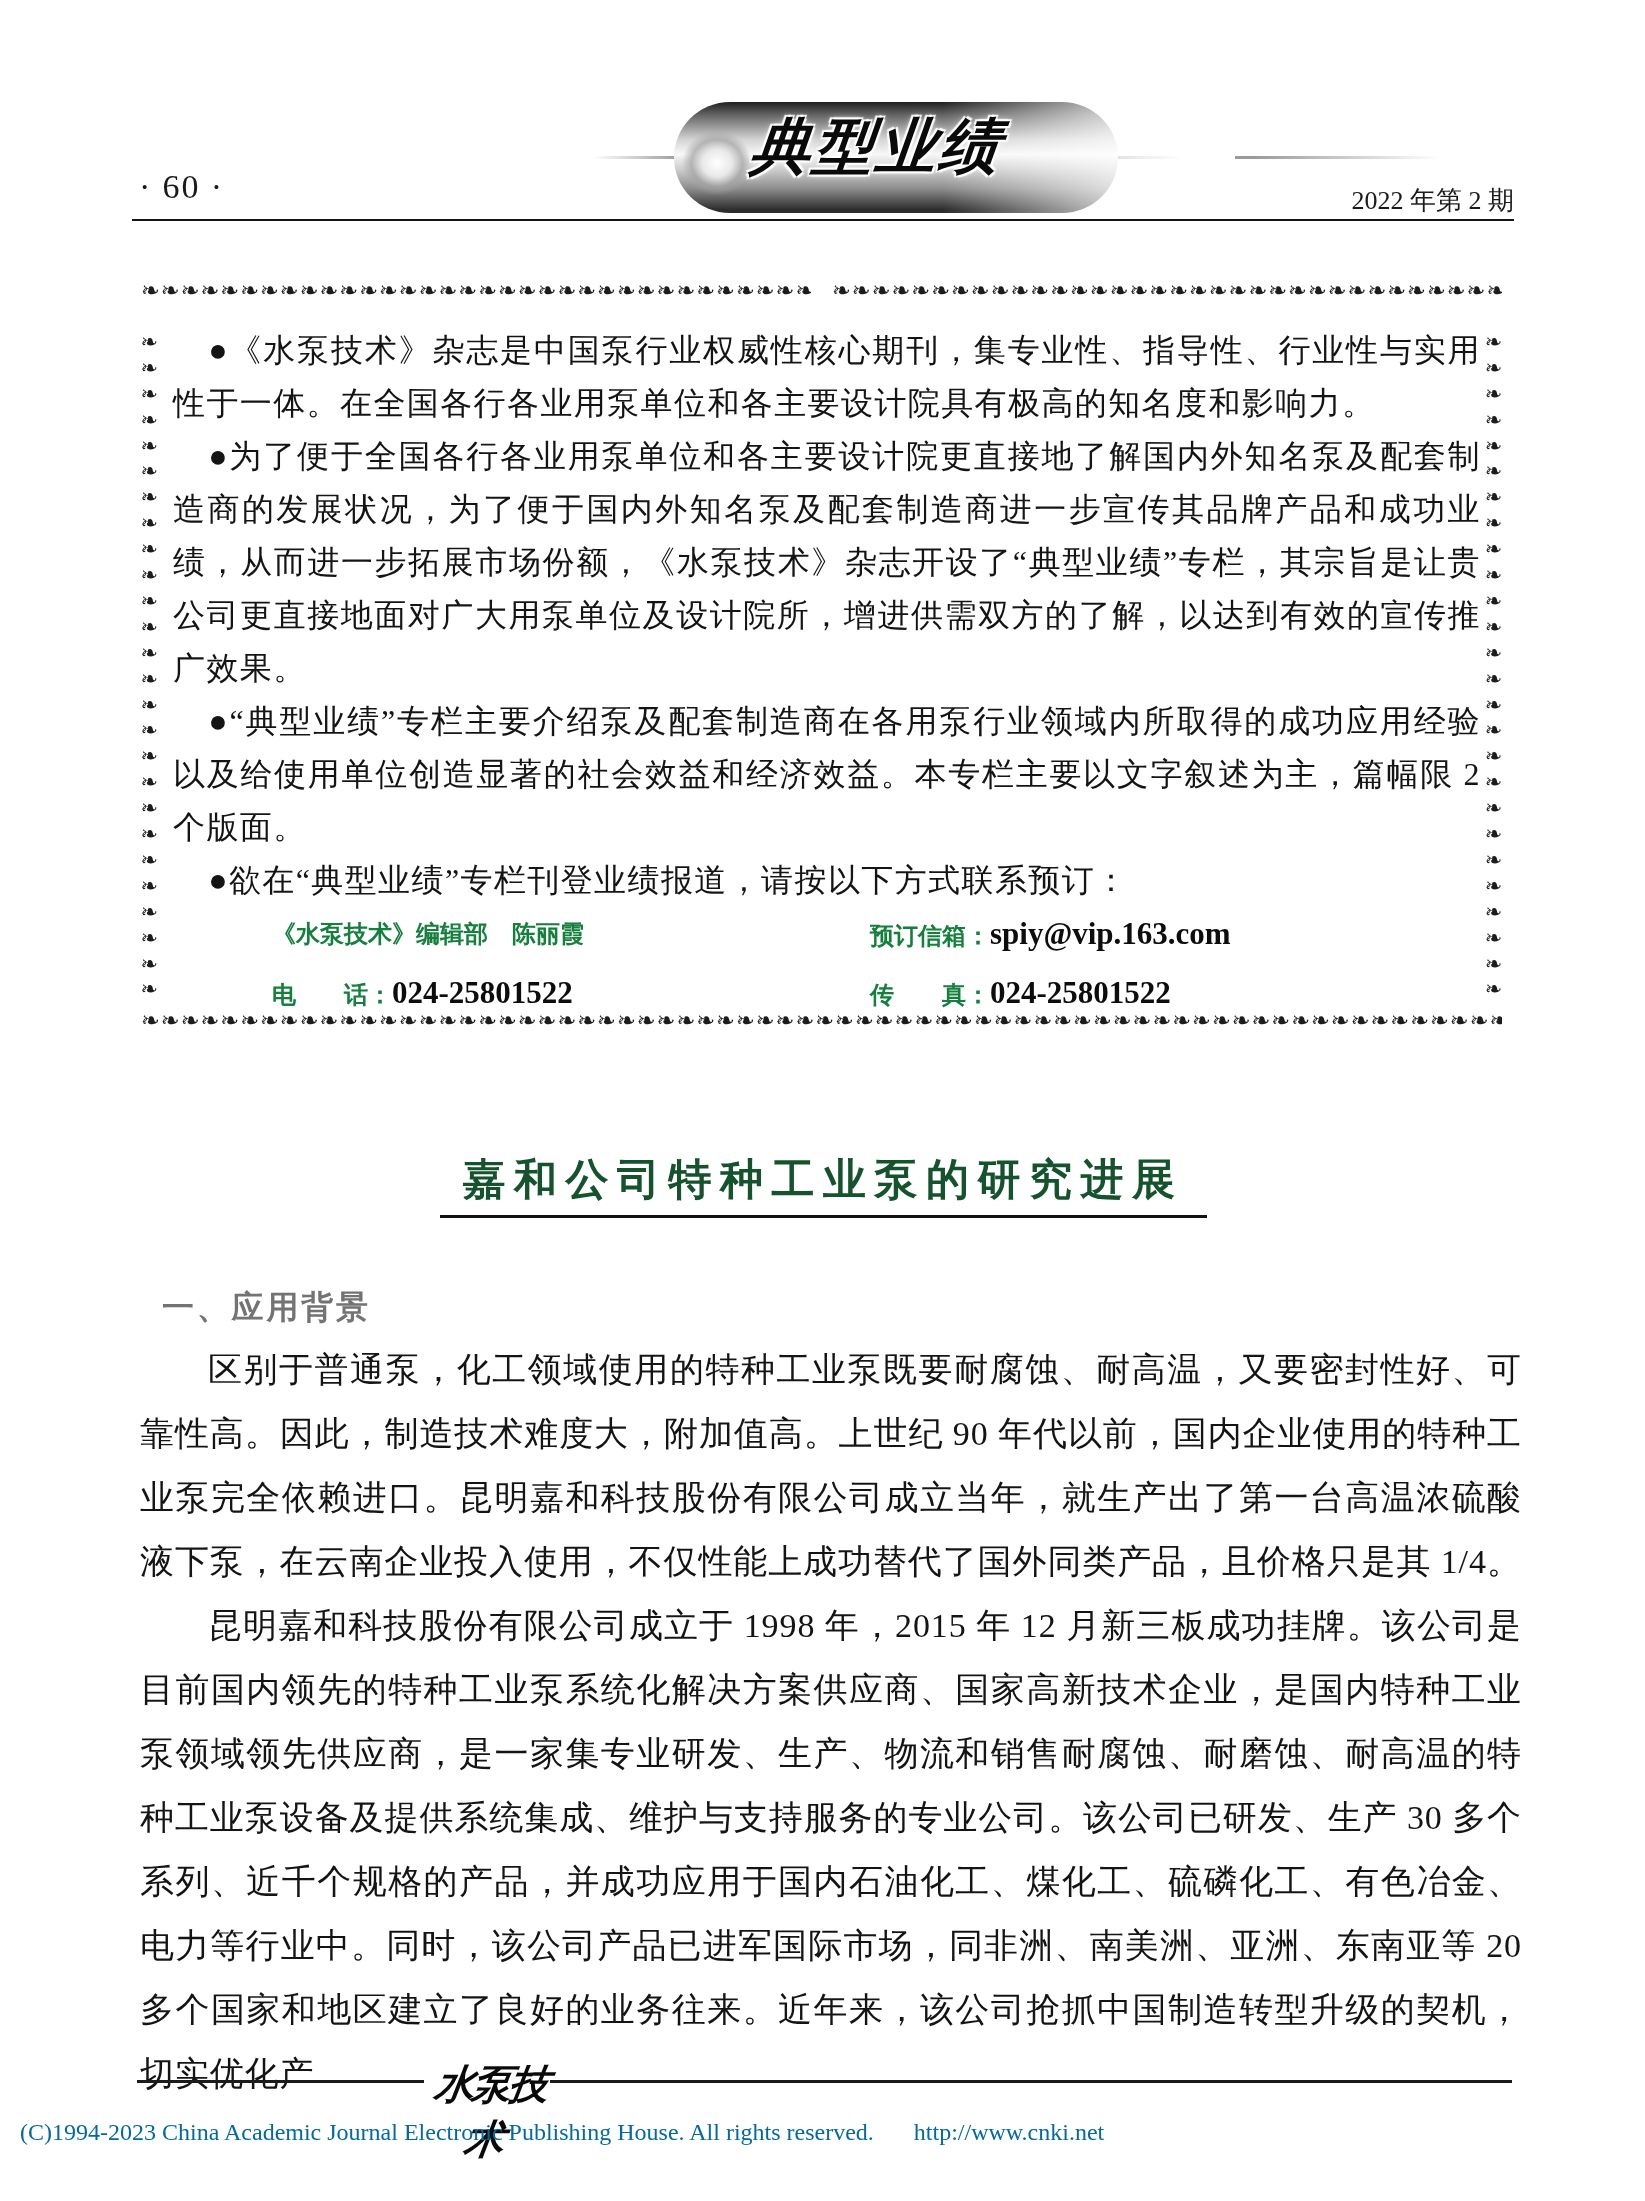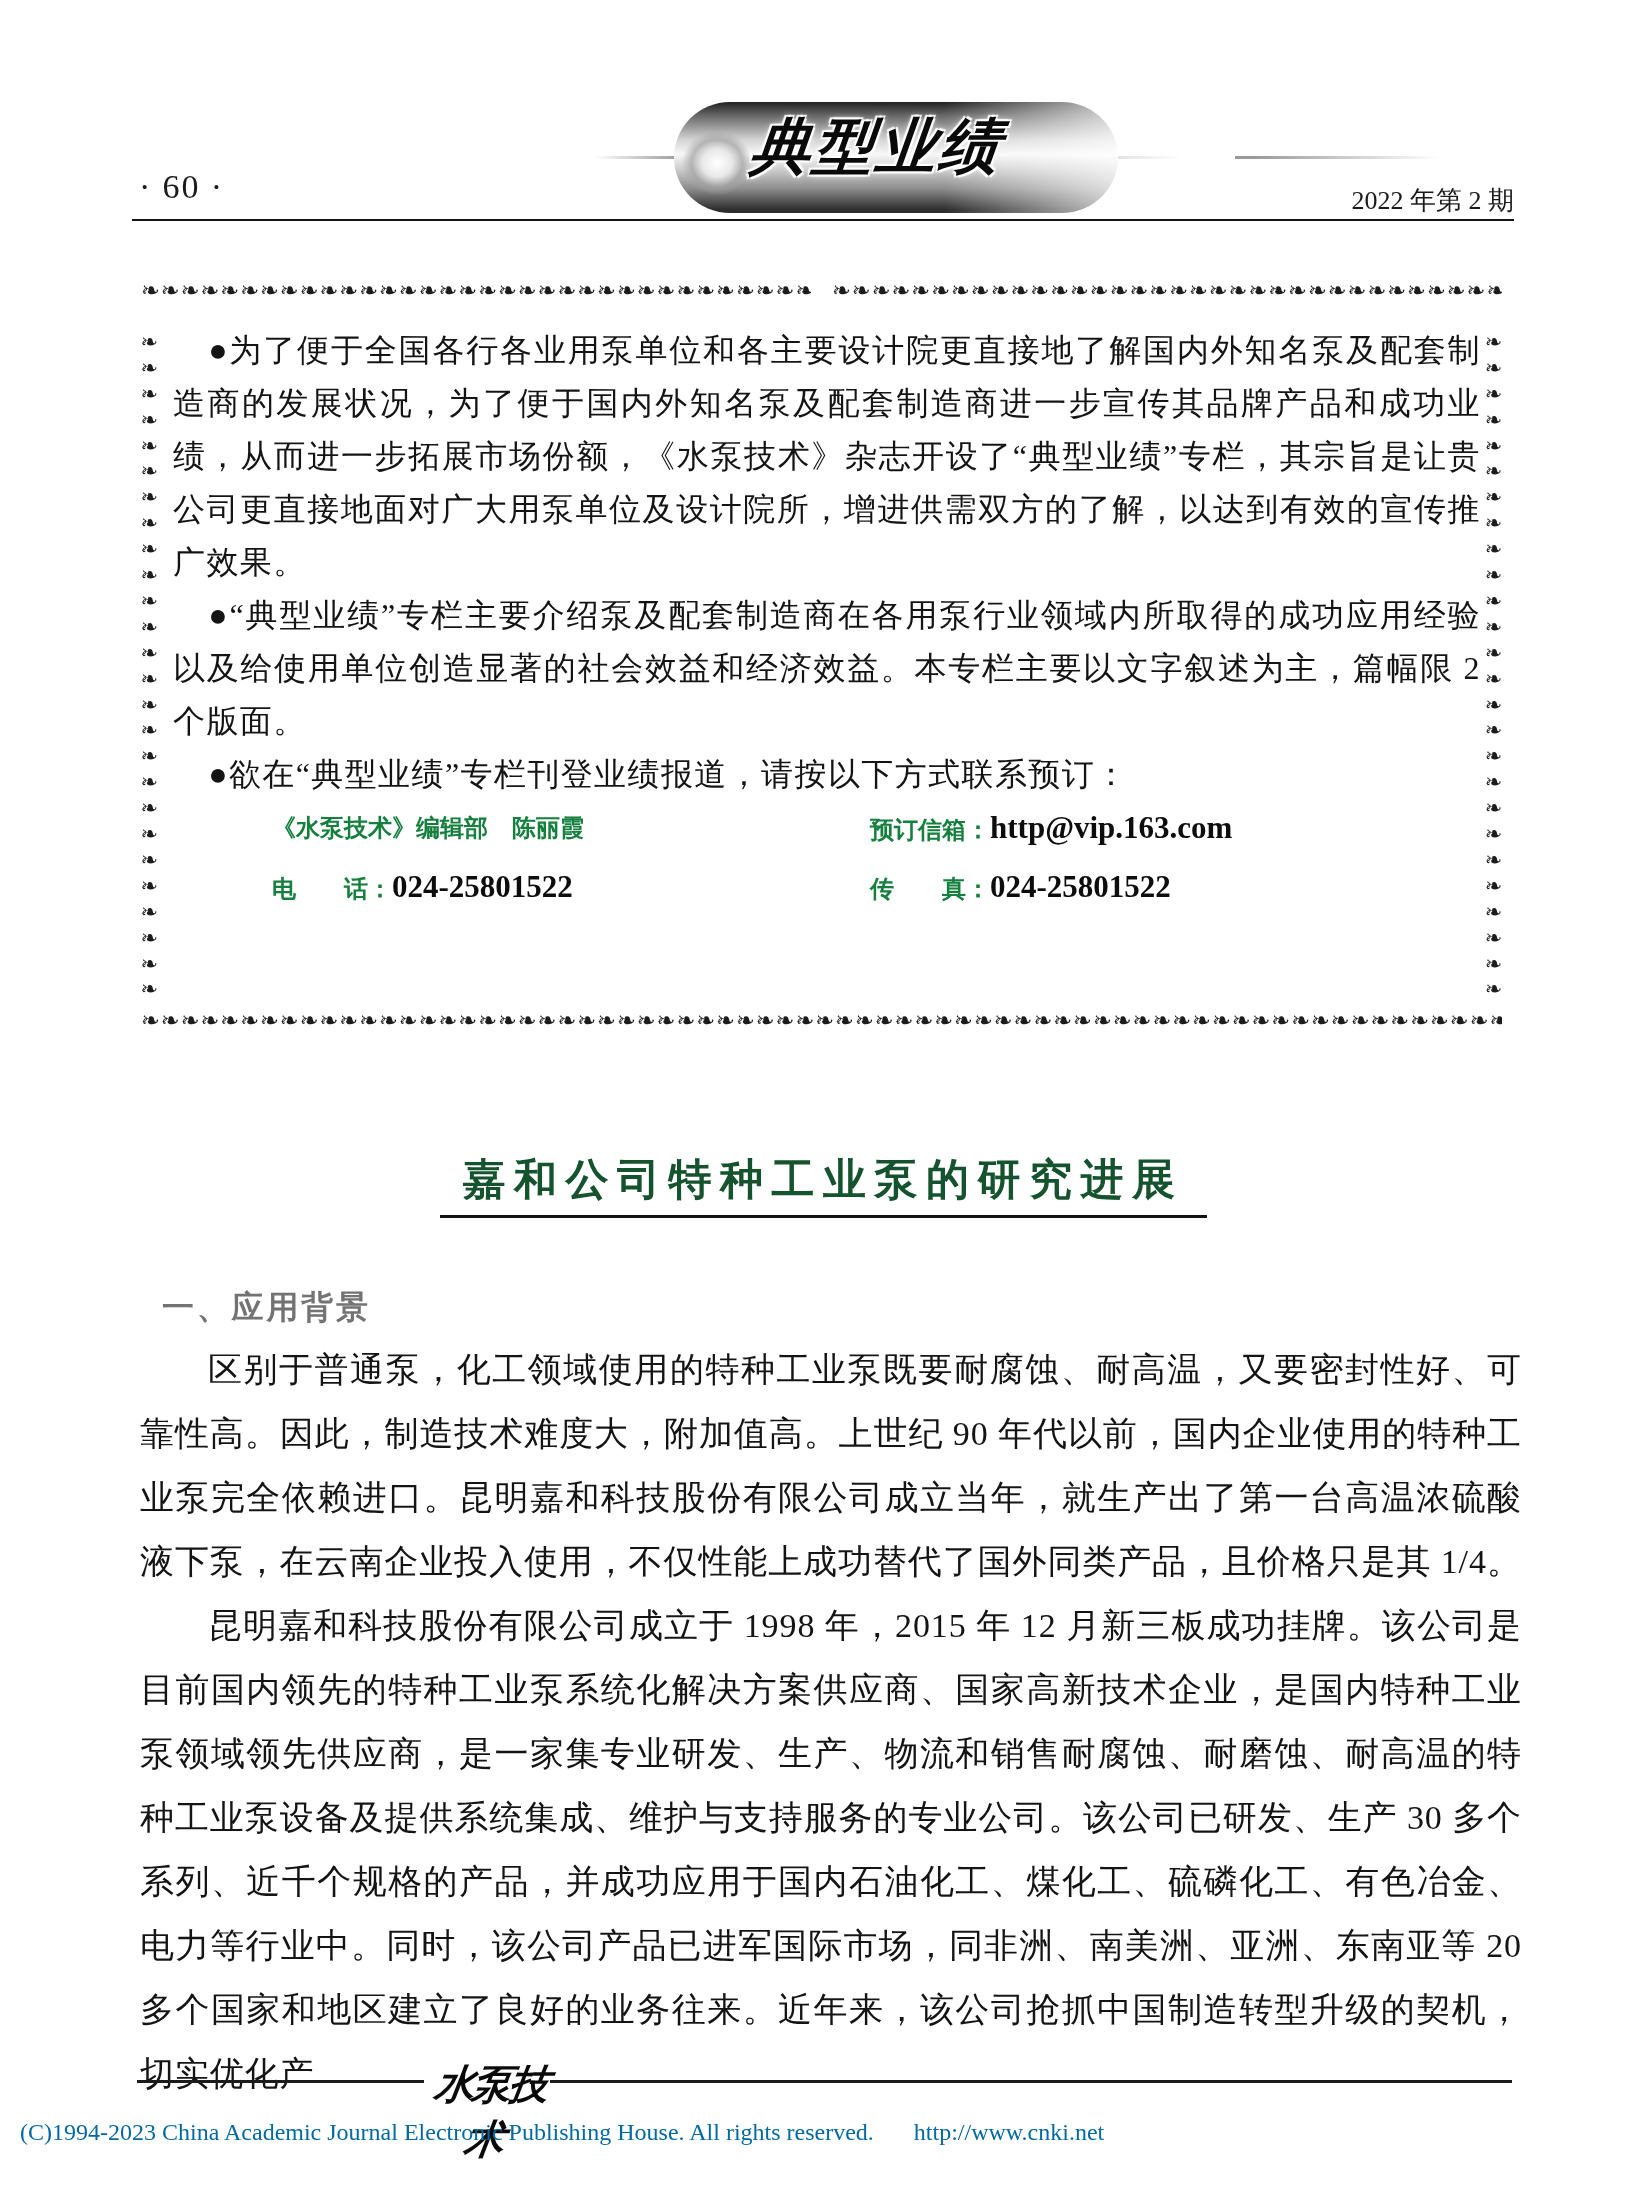--- a/index.html
+++ b/index.html
@@ -89,29 +89,30 @@
   <div class="decor-box">
     <div class="box-title-row">
       <div class="vine vine-h">❧❧❧❧❧❧❧❧❧❧❧❧❧❧❧❧❧❧❧❧❧❧❧❧❧❧❧❧❧❧❧❧❧❧❧❧❧❧❧❧❧❧❧❧❧❧❧❧❧❧❧❧❧❧❧❧❧❧❧❧❧❧❧❧❧❧❧❧❧❧❧❧❧❧❧❧❧❧❧❧❧❧❧❧❧❧❧❧❧❧❧❧❧❧❧❧❧❧❧❧❧❧❧❧❧❧❧❧❧❧❧❧❧❧❧❧❧❧❧❧❧❧❧❧❧❧❧❧❧❧❧❧❧❧❧❧❧❧❧❧❧❧❧❧❧❧❧❧❧❧❧❧❧❧❧❧❧❧❧❧❧❧❧❧❧❧❧❧❧❧❧❧❧❧❧❧❧❧❧❧❧❧❧❧❧❧❧❧❧❧❧❧❧❧❧❧❧❧❧❧❧❧❧❧❧❧❧❧❧❧❧❧❧❧❧❧❧❧❧❧</div>
       <div class="vine vine-h">❧❧❧❧❧❧❧❧❧❧❧❧❧❧❧❧❧❧❧❧❧❧❧❧❧❧❧❧❧❧❧❧❧❧❧❧❧❧❧❧❧❧❧❧❧❧❧❧❧❧❧❧❧❧❧❧❧❧❧❧❧❧❧❧❧❧❧❧❧❧❧❧❧❧❧❧❧❧❧❧❧❧❧❧❧❧❧❧❧❧❧❧❧❧❧❧❧❧❧❧❧❧❧❧❧❧❧❧❧❧❧❧❧❧❧❧❧❧❧❧❧❧❧❧❧❧❧❧❧❧❧❧❧❧❧❧❧❧❧❧❧❧❧❧❧❧❧❧❧❧❧❧❧❧❧❧❧❧❧❧❧❧❧❧❧❧❧❧❧❧❧❧❧❧❧❧❧❧❧❧❧❧❧❧❧❧❧❧❧❧❧❧❧❧❧❧❧❧❧❧❧❧❧❧❧❧❧❧❧❧❧❧❧❧❧❧❧❧❧❧</div>
     </div>
     <div class="vine vine-v left">❧❧❧❧❧❧❧❧❧❧❧❧❧❧❧❧❧❧❧❧❧❧❧❧❧❧❧❧❧❧❧❧❧❧❧❧❧❧❧❧❧❧❧❧❧❧❧❧❧❧❧❧❧❧❧❧❧❧❧❧❧❧❧❧❧❧❧❧❧❧❧❧❧❧❧❧❧❧❧❧❧❧❧❧❧❧❧❧❧❧❧❧❧❧❧❧❧❧❧❧❧❧❧❧❧❧❧❧❧❧❧❧❧❧❧❧❧❧❧❧❧❧❧❧❧❧❧❧❧❧❧❧❧❧❧❧❧❧❧❧❧❧❧❧❧❧❧❧❧❧❧❧❧❧❧❧❧❧❧❧❧❧❧❧❧❧❧❧❧❧❧❧❧❧❧❧❧❧❧❧❧❧❧❧❧❧❧❧❧❧❧❧❧❧❧❧❧❧❧❧❧❧❧❧❧❧❧❧❧❧❧❧❧❧❧❧❧❧❧❧</div>
     <div class="vine vine-v right">❧❧❧❧❧❧❧❧❧❧❧❧❧❧❧❧❧❧❧❧❧❧❧❧❧❧❧❧❧❧❧❧❧❧❧❧❧❧❧❧❧❧❧❧❧❧❧❧❧❧❧❧❧❧❧❧❧❧❧❧❧❧❧❧❧❧❧❧❧❧❧❧❧❧❧❧❧❧❧❧❧❧❧❧❧❧❧❧❧❧❧❧❧❧❧❧❧❧❧❧❧❧❧❧❧❧❧❧❧❧❧❧❧❧❧❧❧❧❧❧❧❧❧❧❧❧❧❧❧❧❧❧❧❧❧❧❧❧❧❧❧❧❧❧❧❧❧❧❧❧❧❧❧❧❧❧❧❧❧❧❧❧❧❧❧❧❧❧❧❧❧❧❧❧❧❧❧❧❧❧❧❧❧❧❧❧❧❧❧❧❧❧❧❧❧❧❧❧❧❧❧❧❧❧❧❧❧❧❧❧❧❧❧❧❧❧❧❧❧❧</div>
     <div class="vine vine-bottom">❧❧❧❧❧❧❧❧❧❧❧❧❧❧❧❧❧❧❧❧❧❧❧❧❧❧❧❧❧❧❧❧❧❧❧❧❧❧❧❧❧❧❧❧❧❧❧❧❧❧❧❧❧❧❧❧❧❧❧❧❧❧❧❧❧❧❧❧❧❧❧❧❧❧❧❧❧❧❧❧❧❧❧❧❧❧❧❧❧❧❧❧❧❧❧❧❧❧❧❧❧❧❧❧❧❧❧❧❧❧❧❧❧❧❧❧❧❧❧❧❧❧❧❧❧❧❧❧❧❧❧❧❧❧❧❧❧❧❧❧❧❧❧❧❧❧❧❧❧❧❧❧❧❧❧❧❧❧❧❧❧❧❧❧❧❧❧❧❧❧❧❧❧❧❧❧❧❧❧❧❧❧❧❧❧❧❧❧❧❧❧❧❧❧❧❧❧❧❧❧❧❧❧❧❧❧❧❧❧❧❧❧❧❧❧❧❧❧❧❧</div>
 
     <div class="box-content">
+      <p class="box-para">●《水泵技术》杂志是中国泵行业权威性核心期刊，集专业性、指导性、行业性与实用性于一体。在全国各行各业用泵单位和各主要设计院具有极高的知名度和影响力。</p>
       <p class="box-para">●为了便于全国各行各业用泵单位和各主要设计院更直接地了解国内外知名泵及配套制造商的发展状况，为了便于国内外知名泵及配套制造商进一步宣传其品牌产品和成功业绩，从而进一步拓展市场份额，《水泵技术》杂志开设了“典型业绩”专栏，其宗旨是让贵公司更直接地面对广大用泵单位及设计院所，增进供需双方的了解，以达到有效的宣传推广效果。</p>
       <p class="box-para">●“典型业绩”专栏主要介绍泵及配套制造商在各用泵行业领域内所取得的成功应用经验以及给使用单位创造显著的社会效益和经济效益。本专栏主要以文字叙述为主，篇幅限 2 个版面。</p>
       <p class="box-para">●欲在“典型业绩”专栏刊登业绩报道，请按以下方式联系预订：</p>
 
       <div class="contact">
         <div class="c-row">
           <div class="c-sans">《水泵技术》编辑部　陈丽霞</div>
           <div>
-            <span class="c-sans">预订信箱：</span><span class="c-val">http@vip.163.com</span>
+            <span class="c-sans">预订信箱：</span><span class="c-val">spiy@vip.163.com</span>
           </div>
         </div>
         <div class="c-row">
           <div>
             <span class="c-sans">电　　话：</span><span class="c-val">024-25801522</span>
           </div>
           <div>
             <span class="c-sans">传　　真：</span><span class="c-val">024-25801522</span>
           </div>
         </div>

